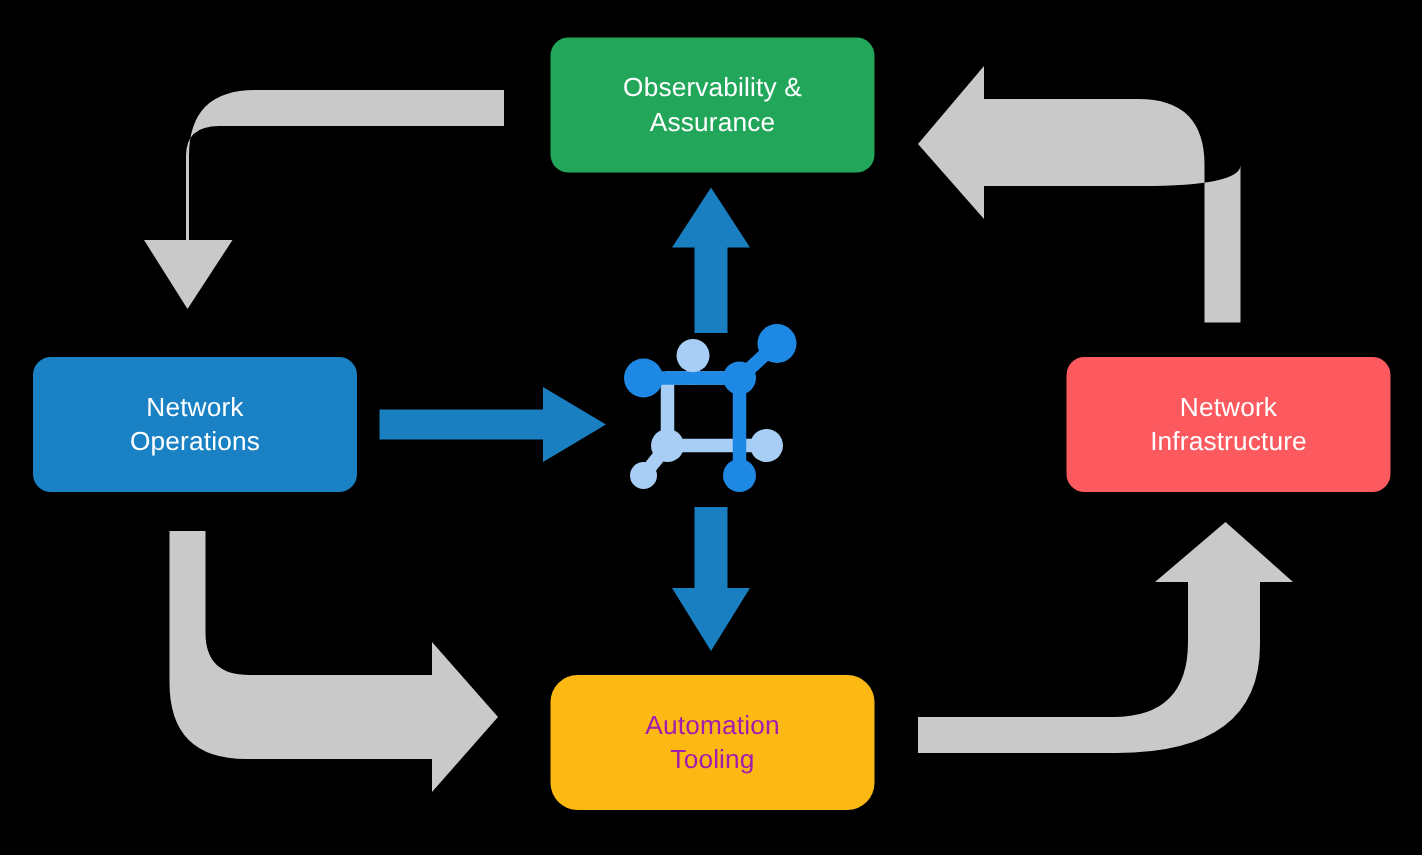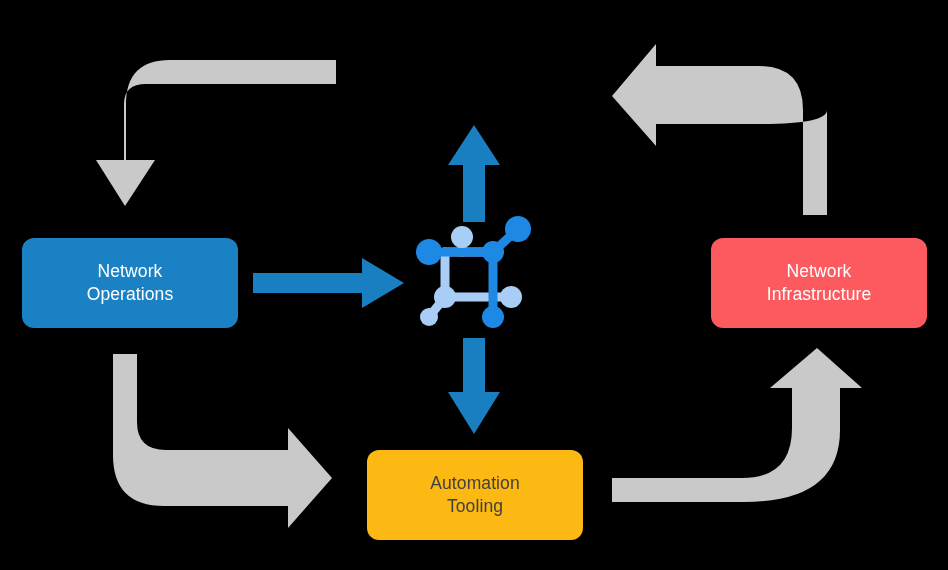--- a/index.html
+++ b/index.html
@@ -137,23 +137,25 @@
     </g>
 
     <g fill="#1e88e5">
       <circle cx="14" cy="37" r="13"></circle>
       <circle cx="78" cy="37" r="11"></circle>
       <circle cx="103" cy="14" r="13"></circle>
       <circle cx="78" cy="102" r="11"></circle>
     </g>
   </svg>
 
+  <div class="node-box" id="box-observability" style="background-color: rgb(34, 167, 90); color: rgb(255, 255, 255);">Observability &amp;
+Assurance</div>
 
   <div class="node-box" id="box-operations" style="background-color: rgb(26, 130, 196); color: rgb(255, 255, 255);">Network
 Operations</div>
 
   <div class="node-box" id="box-infrastructure" style="background-color: rgb(252, 90, 94); color: rgb(255, 255, 255);">Network
 Infrastructure</div>
 
-  <div class="node-box" id="box-automation" style="background-color: rgb(252, 184, 19); color: #404040;">Automation
+  <div class="node-box" id="box-automation" style="background-color: rgb(252, 184, 19); color: #a21caf; border-radius: 18px;">Automation
 Tooling</div>
 
 </div>
 
 </body></html>

